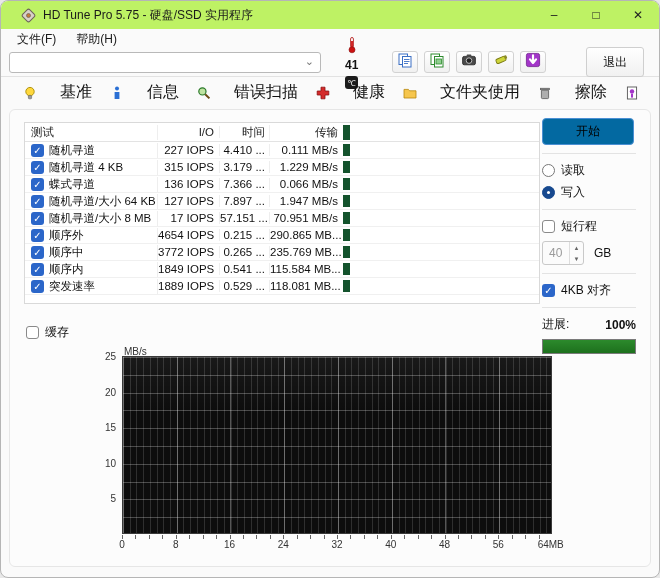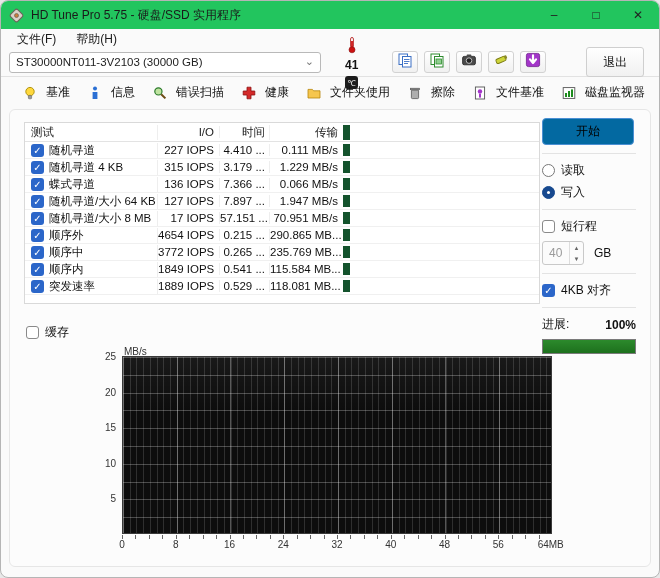--- a/index.html
+++ b/index.html
@@ -2,42 +2,42 @@
 <html><head>
 <meta charset="utf-8">
 <style>
   * { margin:0; padding:0; box-sizing:border-box; }
   html,body { background:#e8e8e8; font-family:"Liberation Sans", sans-serif; }
   .window {
     position:relative; width:660px; height:578px; background:#fafafa;
     border:1px solid #b5b5b5; border-radius:8px; overflow:hidden;
   }
   
-  .titlebar { display:flex; align-items:center; height:28px; background:#22c55e; padding-left:8px; }
+  .titlebar { display:flex; align-items:center; height:28px; background:#bef264; padding-left:20px; }
   .title-icon { width:15px; height:15px; margin-right:7px; flex:0 0 auto; }
   .title-text { font-size:12px; color:#1a1a1a; flex:1 1 auto; }
   .win-controls { display:flex; height:28px; }
   .win-btn { width:42px; height:28px; display:flex; align-items:center; justify-content:center; font-size:12px; color:#222; cursor:default; }
   
   .menubar { display:flex; gap:4px; height:21px; align-items:center; padding-left:8px; background:#fafafa; }
   .menu-item { font-size:12px; color:#1a1a1a; padding:2px 8px; border-radius:3px; }
   
   .toolbar { display:flex; align-items:center; height:27px; padding:0 10px 2px 8px; border-bottom:1px solid #e2e2e2; }
   .drive-select { position:relative; width:312px; height:21px; background:#fff; border:1px solid #b9b9b9; border-radius:3px; display:flex; align-items:center; padding:0 20px 0 6px; }
   .drive-select .val { font-size:11.5px; color:#222; white-space:nowrap; overflow:hidden; }
   .drive-select .chev { position:absolute; right:6px; top:2px; font-size:11px; color:#777; }
   .temp-wrap { display:flex; align-items:center; margin-left:24px; gap:4px;flex-direction:column; }
   .temp-val { font-size:12px; font-weight:bold; color:#111; }
   .temp-badge { width:13px; height:13px; background:#1c1c1c; border-radius:3px; color:#fff; font-size:8px; display:flex; align-items:center; justify-content:center; }
   .tool-icons { display:flex; gap:6px; margin-left:34px; }
   .tool-btn { width:26px; height:22px; border:1px solid #d2d2d2; border-radius:3px; background:linear-gradient(#ffffff,#f0f0f0); display:flex; align-items:center; justify-content:center; }
   .exit-btn { margin-left:40px; height:30px; padding:0 16px; font-size:12px; color:#111; background:linear-gradient(#ffffff,#f1f1f1); border:1px solid #cfcfcf; border-radius:3px; }
   
   .tabbar { display:flex; align-items:center; height:31px; padding:0 4px 0 14px; gap:2px; }
-  .tab { display:flex; align-items:center; gap:9px; padding:4px 7px; font-size:12px; color:#111; border:1px solid transparent; border-radius:3px; white-space:nowrap; }
+  .tab { display:flex; align-items:center; gap:23px; padding:4px 7px; font-size:16px; color:#111; border:1px solid transparent; border-radius:3px; white-space:nowrap; }
   .tab svg { display:block; }
   
   .main { position:absolute; left:8px; right:8px; top:108px; bottom:10px; background:#fcfcfc; border:1px solid #e6e6e6; border-radius:6px; }
   
   .test-table { position:absolute; left:14px; top:12px; width:516px; height:182px; background:#fff; border:1px solid #d9d9d9; font-size:11.5px; color:#111; }
   .t-row { display:flex; height:17px; align-items:center; border-bottom:1px solid #f0f0f0; }
   .t-row.header { height:19px; font-weight:normal; color:#222; border-bottom:1px solid #e3e3e3; }
   .c1 { width:133px; padding-left:6px; display:flex; align-items:center; gap:5px; border-right:1px solid #eee; overflow:hidden; white-space:nowrap; }
   .c2 { width:62px; text-align:right; padding-right:5px; border-right:1px solid #eee; white-space:nowrap; }
   .c3 { width:50px; text-align:right; padding-right:4px; border-right:1px solid #eee; white-space:nowrap; }
@@ -103,21 +103,20 @@
     </div>
   </div>
 
   <div class="menubar">
     <span class="menu-item">文件(F)</span>
     <span class="menu-item">帮助(H)</span>
   </div>
 
   <div class="toolbar">
     <div class="drive-select">
-      <span class="val">ST30000NT011-3V2103 (30000 GB)</span>
       <span class="chev">⌄</span>
     </div>
     <div class="temp-wrap">
       <svg width="10" height="18" viewBox="0 0 10 18">
         <rect x="3.6" y="1.5" width="2.8" height="10" rx="1.4" fill="#fff" stroke="#b33" stroke-width="1"></rect>
         <rect x="4.1" y="5" width="1.8" height="7" fill="#c11"></rect>
         <circle cx="5" cy="13.8" r="3" fill="#c11" stroke="#811" stroke-width="0.6"></circle>
       </svg>
       <span class="temp-val">41</span>
       <span class="temp-badge">℃</span>

